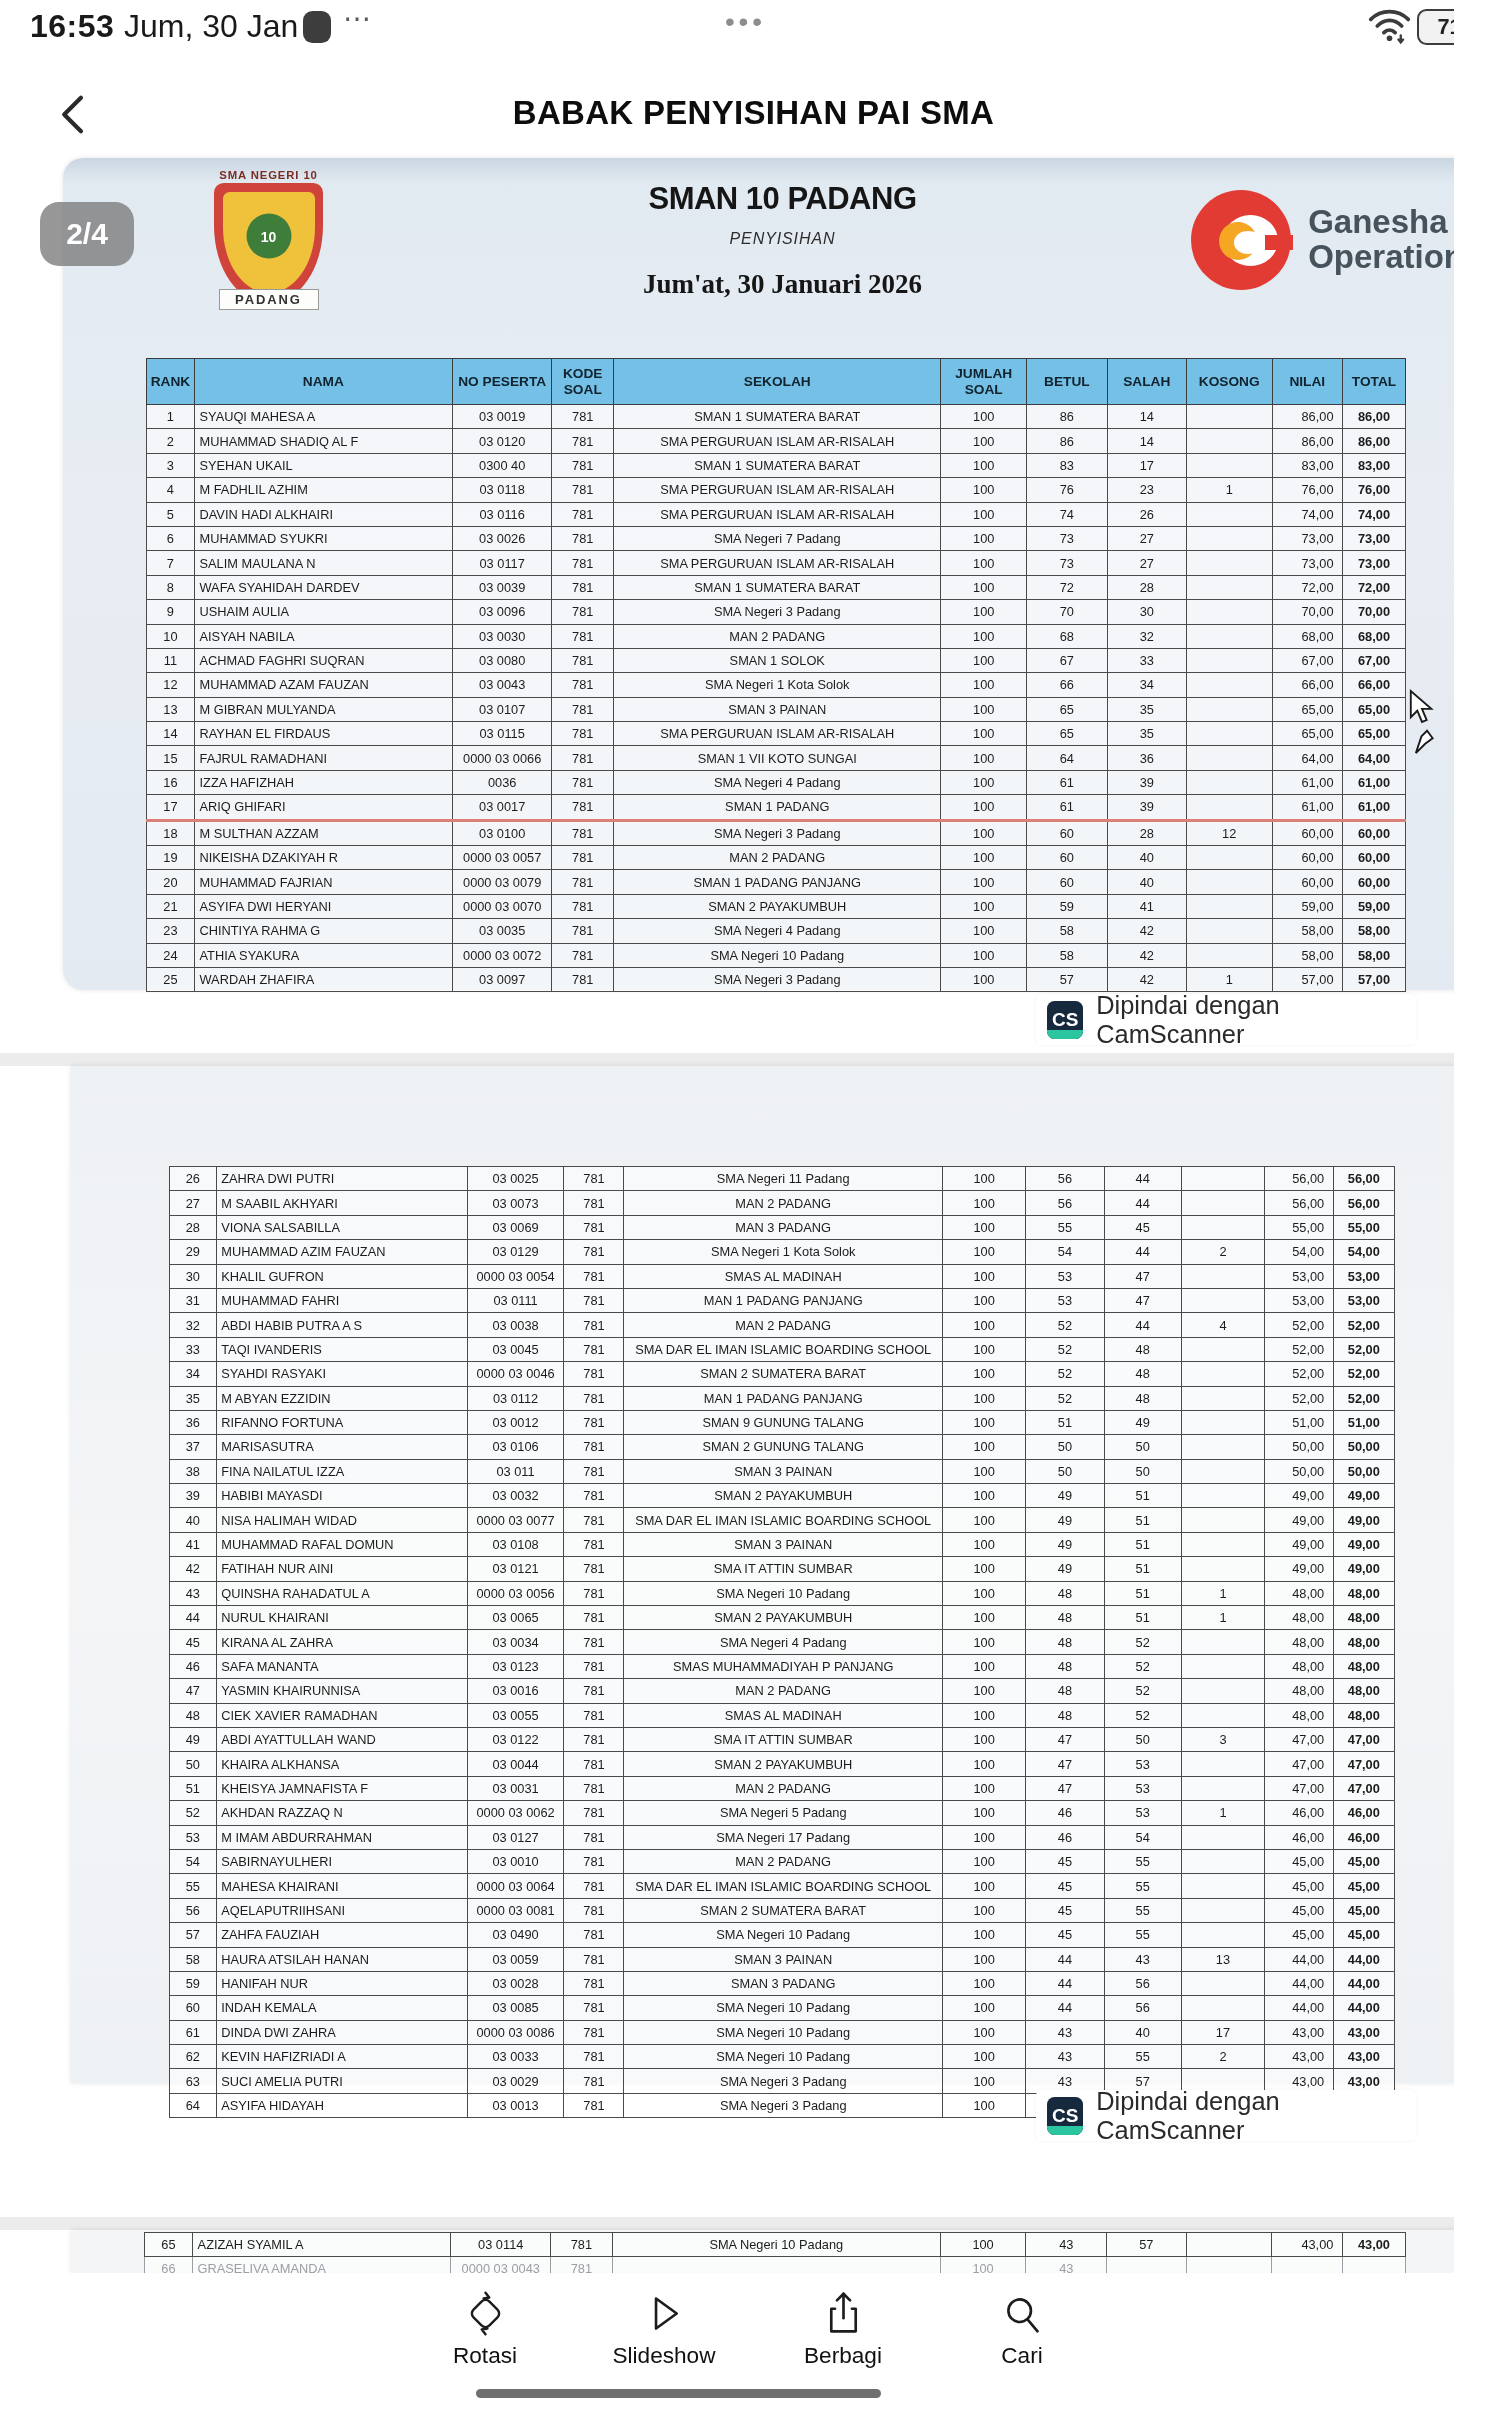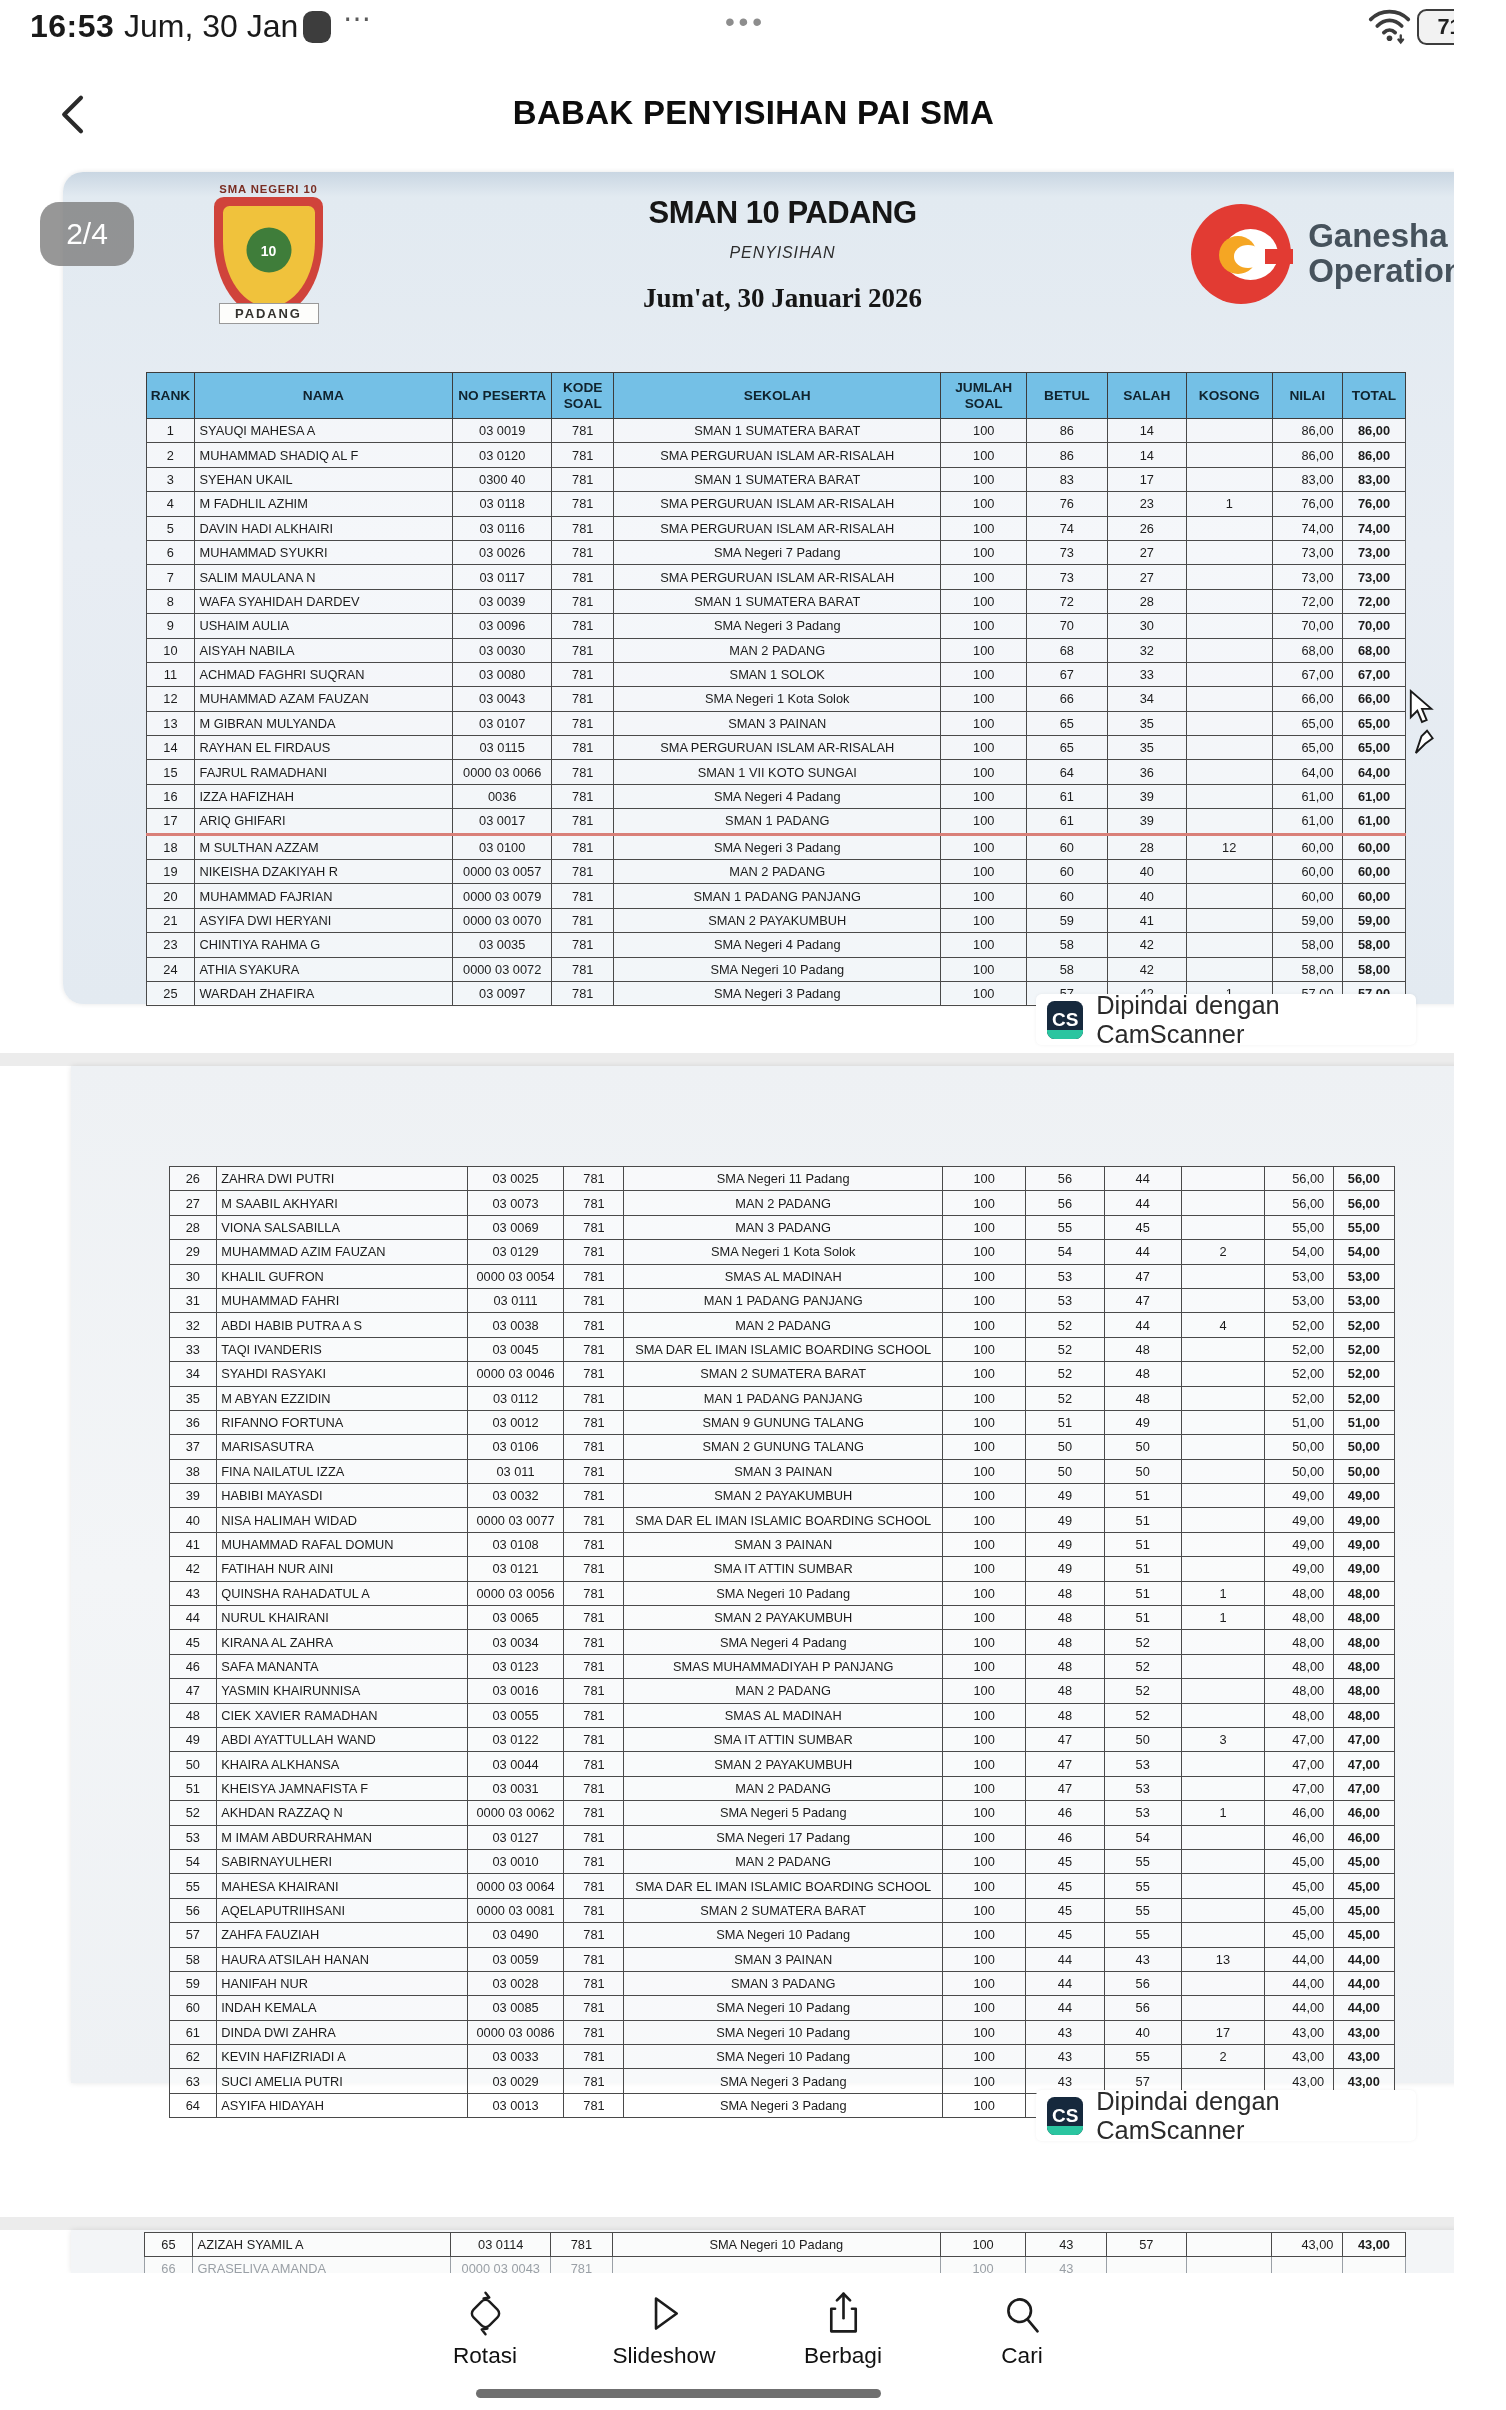--- a/index.html
+++ b/index.html
@@ -13,24 +13,24 @@
   .sb-more{position:absolute;left:343px;top:1.9px;font-size:28px;color:#5a5a5a;letter-spacing:1.9px;}
   .sb-center{position:absolute;left:725px;top:5.6px;font-size:28px;color:#8d8d8d;letter-spacing:3.8px;}
   .sb-right{position:absolute;right:24.5px;top:5.6px;display:flex;align-items:center;gap:5px;}
   .battery{position:relative;width:62px;height:32px;border:2.8px solid #3d3d3d;border-radius:9.4px;
            display:flex;align-items:center;justify-content:center;font-size:21.7px;font-weight:600;color:#222;background:#f2f2f2;}
   .battery:after{content:"";position:absolute;right:-8.5px;top:9.4px;width:4.7px;height:11.3px;background:#3d3d3d;border-radius:0 2.8px 2.8px 0;}
   
   .nav-title{position:absolute;left:0;top:94px;width:1507px;text-align:center;font-size:33px;font-weight:700;color:#0d0d0d;letter-spacing:0.3px;}
   .back-btn{position:absolute;left:53px;top:92px;width:41px;height:45px;cursor:pointer;}
   .page-badge{position:absolute;left:40px;top:202px;width:94px;height:64px;background:rgba(125,125,125,.8);
-              border-radius:19px;color:#fff;font-size:30px;display:flex;align-items:center;justify-content:center;z-index:30;}
+              border-radius:19px;color:#fff;font-size:30px;display:flex;align-items:center;justify-content:center;z-index:30;font-weight:bold;}
   
   .page{position:absolute;box-shadow:0 0 5.6px rgba(0,0,0,.10);}
-  .page1{left:63px;top:172px;width:1439px;height:832px;
+  .page1{left:63px;top:158px;width:1439px;height:832px;
          background:linear-gradient(180deg,#c9d6e2 0%,#e2eaf1 3%,#e8edf3 45%,#e3eaf1 100%);border-radius:20px;}
   .page2{left:71px;top:1066px;width:1428px;height:1017px;
          background:linear-gradient(180deg,#eef1f4 0%,#f3f5f7 50%,#eef1f4 100%);}
   .page3{left:71px;top:2230px;width:1431px;height:43px;overflow:hidden;
          background:#f3f5f7;}
   .divider{position:absolute;left:0;width:1507px;height:13px;background:#ececec;}
   
   .doc-head-center{position:absolute;left:367px;right:367px;top:22.6px;text-align:center;}
   .doc-school{font-size:31px;font-weight:700;letter-spacing:-0.5px;color:#161616;}
   .doc-subject{font-size:38px;font-weight:700;letter-spacing:0.9px;color:#161616;margin-top:11.3px;}

